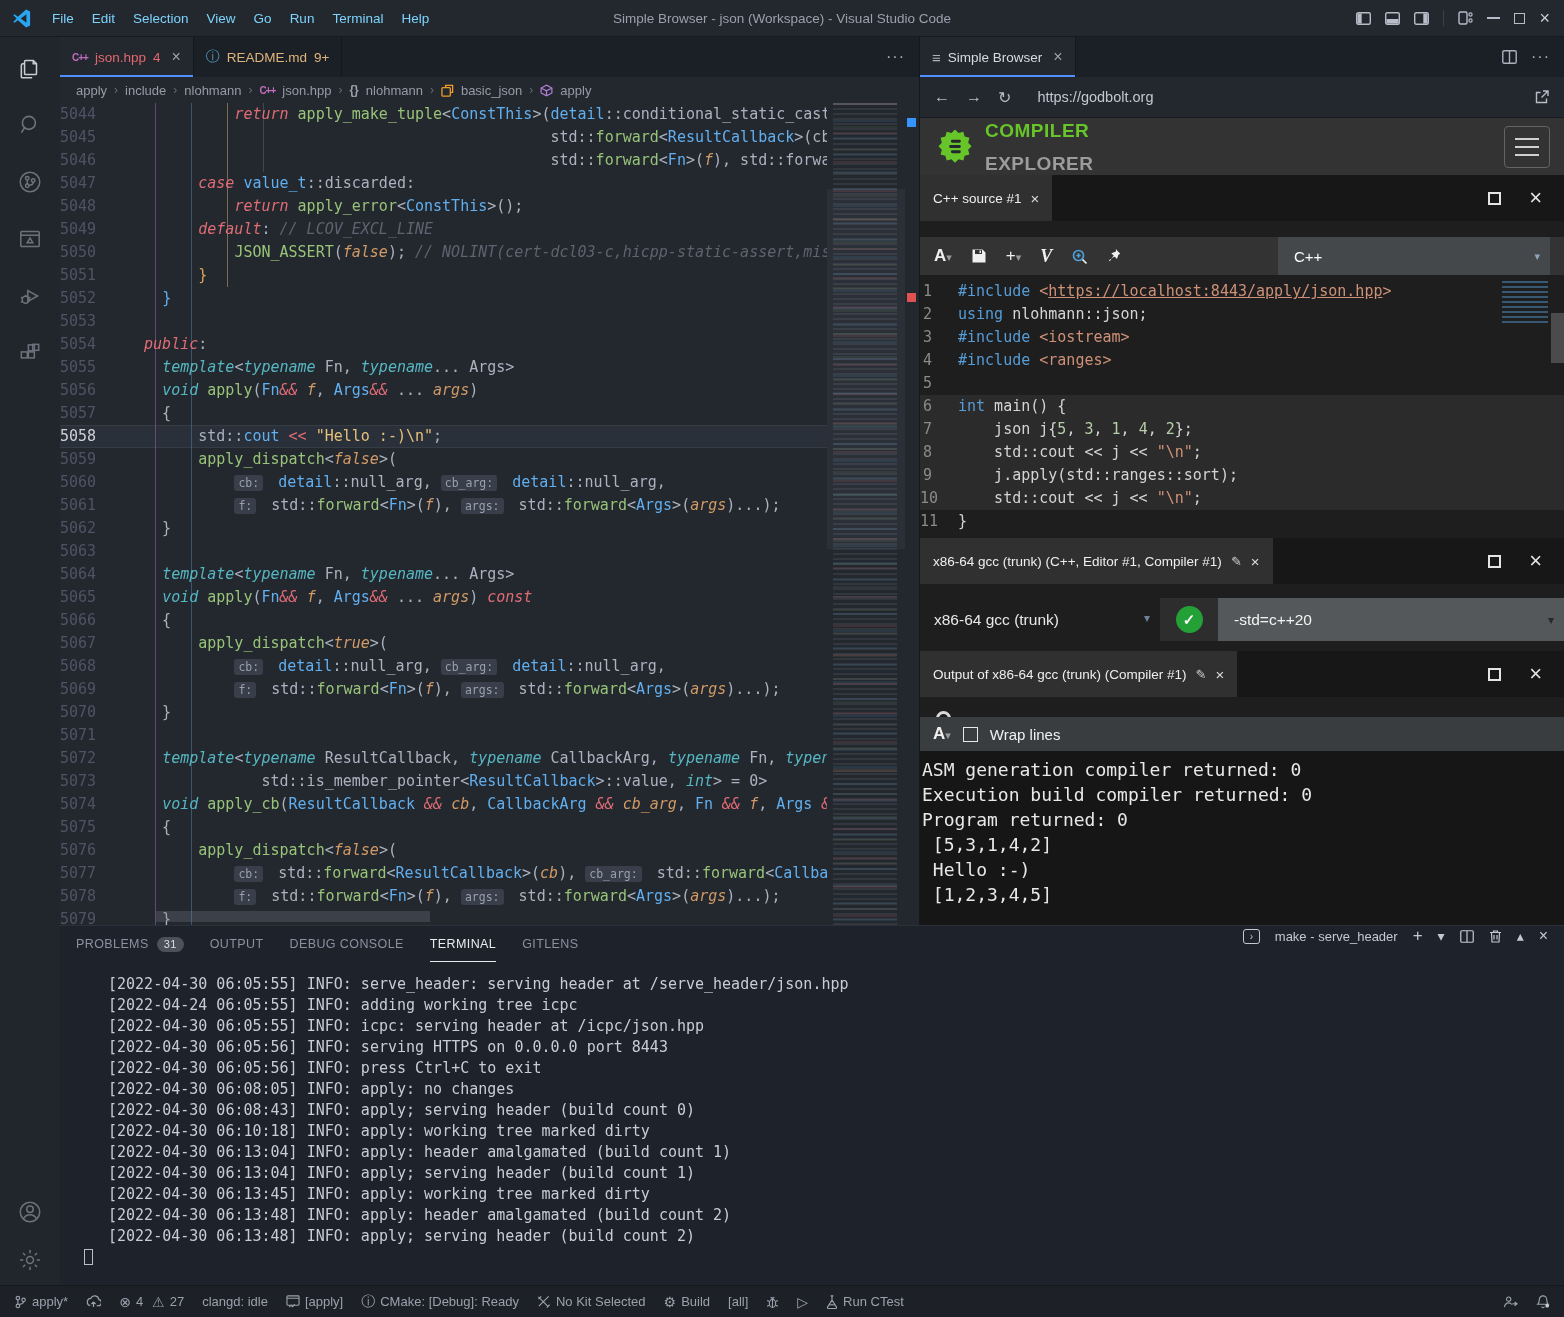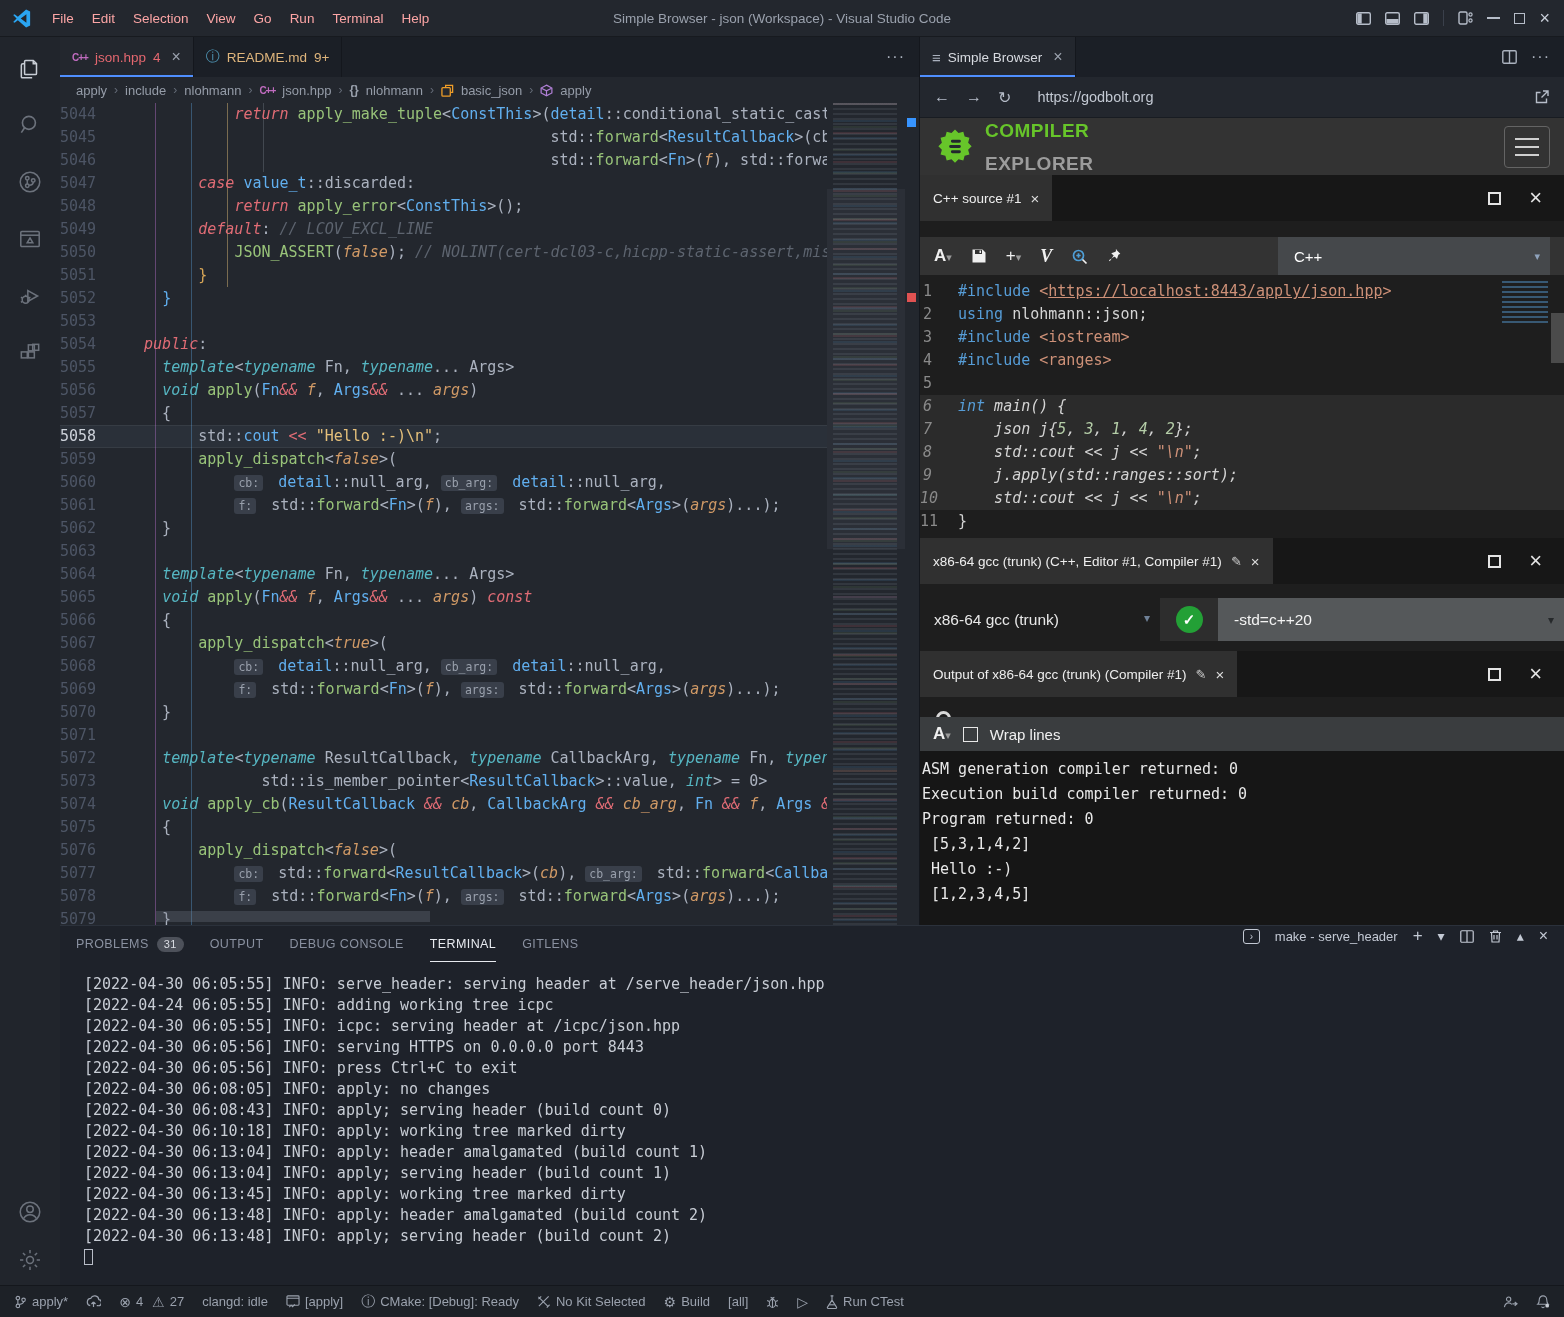--- a/index.html
+++ b/index.html
@@ -5,21 +5,21 @@
   * { margin:0; padding:0; box-sizing:border-box; }
   html,body { width:1564px; height:1317px; overflow:hidden; background:#1d2127;
     font-family:"Liberation Sans", sans-serif; -webkit-font-smoothing:antialiased; }
   svg { display:block; }
 
   
   .titlebar { height:37px; background:#23272e; display:flex; align-items:center;
     color:#9da5b4; font-size:13.5px; position:relative; border-bottom:1px solid #171a1f; }
   .vscode-logo { margin:0 12px 0 12px; }
   .menus { display:flex; }
-  .menu { padding:4px 9px; color:#fca5a5; cursor:default; }
+  .menu { padding:4px 9px; color:#7dd3fc; cursor:default; }
   .wtitle { position:absolute; left:50%; transform:translateX(-50%); color:#9aa1ad; }
   .wctrls { margin-left:auto; display:flex; align-items:center; gap:14px; padding-right:14px; }
   .wsep { width:1px; height:16px; background:#3a404b; }
   .wc-min { width:13px; height:1.5px; background:#b6bdc9; }
   .wc-max { width:11px; height:11px; border:1.5px solid #b6bdc9; }
   .wc-close { color:#c9cfd9; font-size:18px; line-height:1; }
 
   
   .shell { display:flex; height:1248px; }
   .activitybar { width:60px; background:#21252c; position:relative; flex:none;
@@ -126,21 +126,21 @@
   .tbA { font-weight:bold; font-size:17px; }
   .caret { color:#9a9a9a; font-size:11px; }
   .vimV { font-style:italic; font-family:"Liberation Serif", serif; font-weight:bold; font-size:18px; }
   .lang-select { margin-left:auto; width:272px; height:38px; background:#45484b; color:#fff;
     font-size:15px; display:flex; align-items:center; padding:0 10px 0 16px; }
   .lang-select .caret { margin-left:auto; color:#8fa3bd; }
 
   .ce-src { position:relative; background:#1e1e1e; padding-top:5px; height:263px;
     font-family:"DejaVu Sans Mono", monospace; font-size:15px; line-height:23px; flex:none; }
   .ce-src .cl .ln { width:38px; padding-right:26px; color:#8a8a8a; }
-  .ce-src .cl.hl { background:#2b2b2b;font-style:italic; }
+  .ce-src .cl.hl { background:#2b2b2b; }
   .tk-minc { color:#569cd6; }
   .tk-mpln { color:#d4d4d4; }
   .tk-mstr { color:#ce9178; }
   .tk-mlnk { color:#ce9178; text-decoration:underline; }
   .tk-mnum { color:#b5cea8; }
   .ce-mm { position:absolute; top:6px; right:16px; width:46px; height:42px; opacity:.85;
     background: repeating-linear-gradient(to bottom, rgba(86,156,214,.55) 0 2px, transparent 2px 5px); }
   .ce-vsb { position:absolute; right:0; top:38px; width:13px; height:50px; background:rgba(255,255,255,.20); }
 
   .comp-row { height:43px; background:#1e1e1e; display:flex; align-items:center; flex:none; }
@@ -153,37 +153,37 @@
     padding:0 10px 0 16px; font-size:15.5px; }
   .comp-flags .caret { margin-left:auto; color:#26292b; font-size:12px; }
 
   .cut-row { height:20px; background:#1e1e1e; position:relative; overflow:hidden; flex:none; }
   .cut-circle { position:absolute; left:16px; bottom:-9px; width:15px; height:15px;
     border:3px solid #d8d8d8; border-radius:50%; }
   .wrap-row { height:34px; background:#3a3d3f; display:flex; align-items:center; gap:12px;
     padding:0 13px; color:#f0f0f0; font-size:15px; flex:none; }
   .chk { width:15px; height:15px; border:1.6px solid #e8e8e8; background:transparent; }
   .ce-out { flex:1; background:#161616; font-family:"DejaVu Sans Mono", monospace;
-    font-size:15px; line-height:25px; color:#e8e8e8; padding:6px 0 0 2px; overflow:hidden; }
+    font-size:18px; line-height:25px; color:#e8e8e8; padding:6px 0 0 2px; overflow:hidden; }
   .ce-out .tl { white-space:pre; }
 
   
   .panel { height:360px; background:#1e222a; border-top:1px solid #2b313b; overflow:hidden; }
   .panel-head { height:36px; display:flex; align-items:flex-start; padding:0 16px; }
   .ptab { margin-right:26px; font-size:12.5px; letter-spacing:.4px; color:#8a91a0; height:100%;
     display:flex; align-items:center; gap:8px; }
   .ptab.active { color:#e8ebf0; box-shadow: inset 0 -1px 0 #e8ebf0; }
   .pbadge { background:#4d515a; border-radius:10px; font-size:11px; padding:1.5px 7px; color:#dadde3; }
   .pright { margin-left:auto; display:flex; align-items:center; gap:15px; color:#c3c9d4; font-size:13px; }
   .term-ico { width:17px; height:15px; border:1.2px solid #c3c9d4; border-radius:3px; font-size:10px;
     display:inline-flex; align-items:center; justify-content:center; color:#c3c9d4; }
   .picon { font-size:14px; color:#c3c9d4; }
   .term { padding:12px 0 0 24px; font-family:"DejaVu Sans Mono", monospace; font-size:15px;
     line-height:21px; color:#c8cdd5; }
-  .term .tl { white-space:pre; height:21px; }
+  .term .tl { white-space:pre; height:21px;margin-left:24px; }
   .cursor { display:inline-block; width:9px; height:16px; border:1px solid #b9bec8; margin-top:2px; }
 
   
   .statusbar { height:32px; background:#1d2127; border-top:1px solid #14171c; display:flex;
     align-items:center; font-size:13px; color:#9aa1ad; padding:0 14px; gap:18px; }
   .sitem { display:flex; align-items:center; gap:5px; white-space:nowrap; }
   .sright { margin-left:auto; display:flex; align-items:center; gap:18px; }
   .uico { font-size:14px; }
 </style>
 </head>

